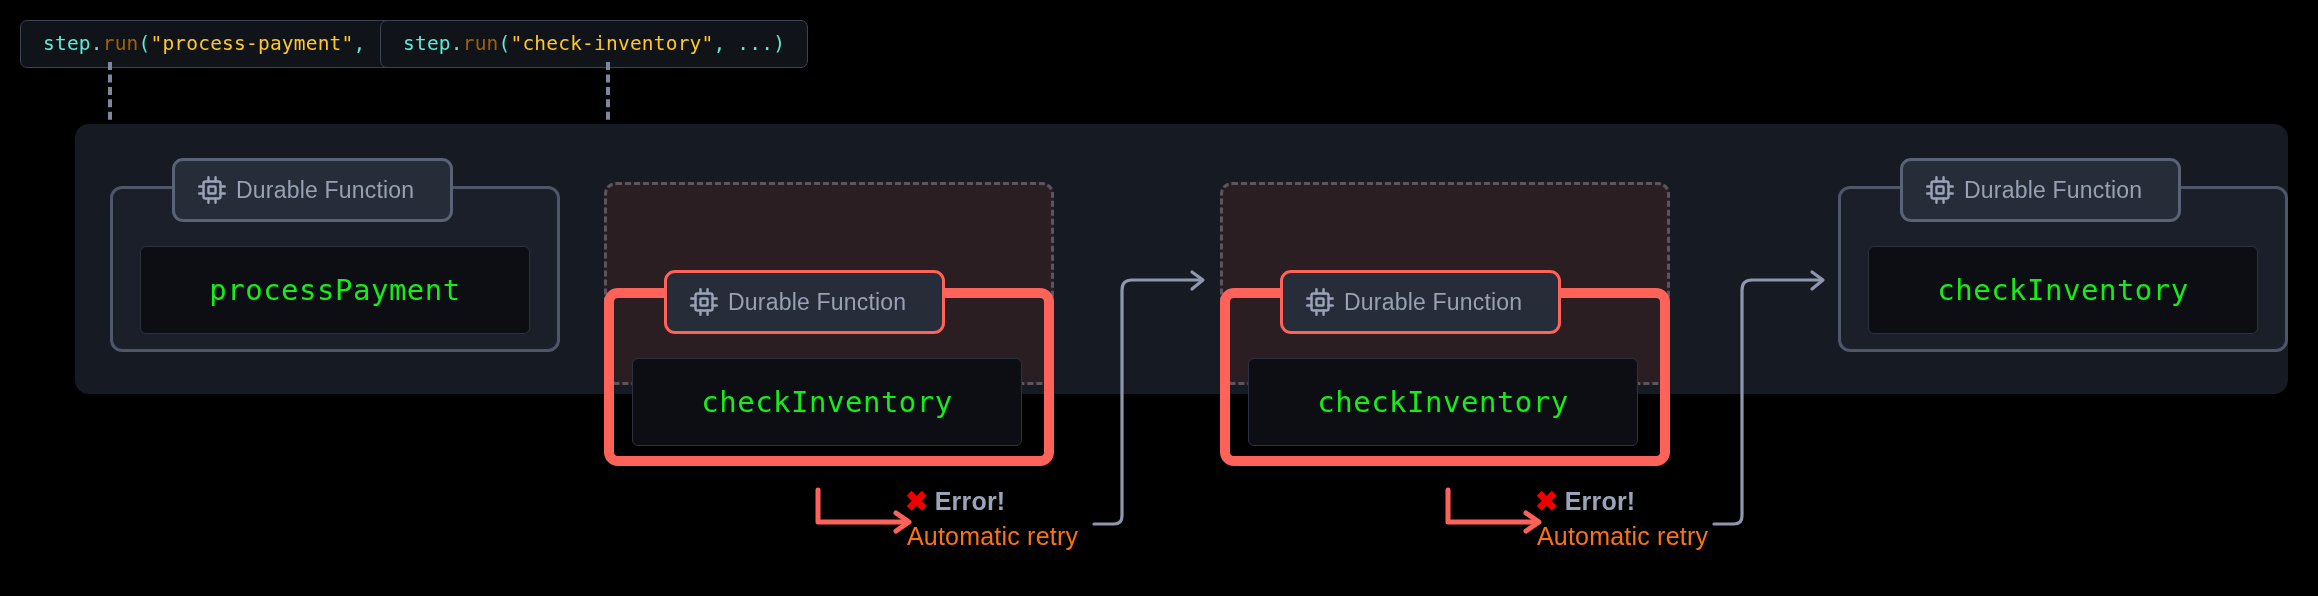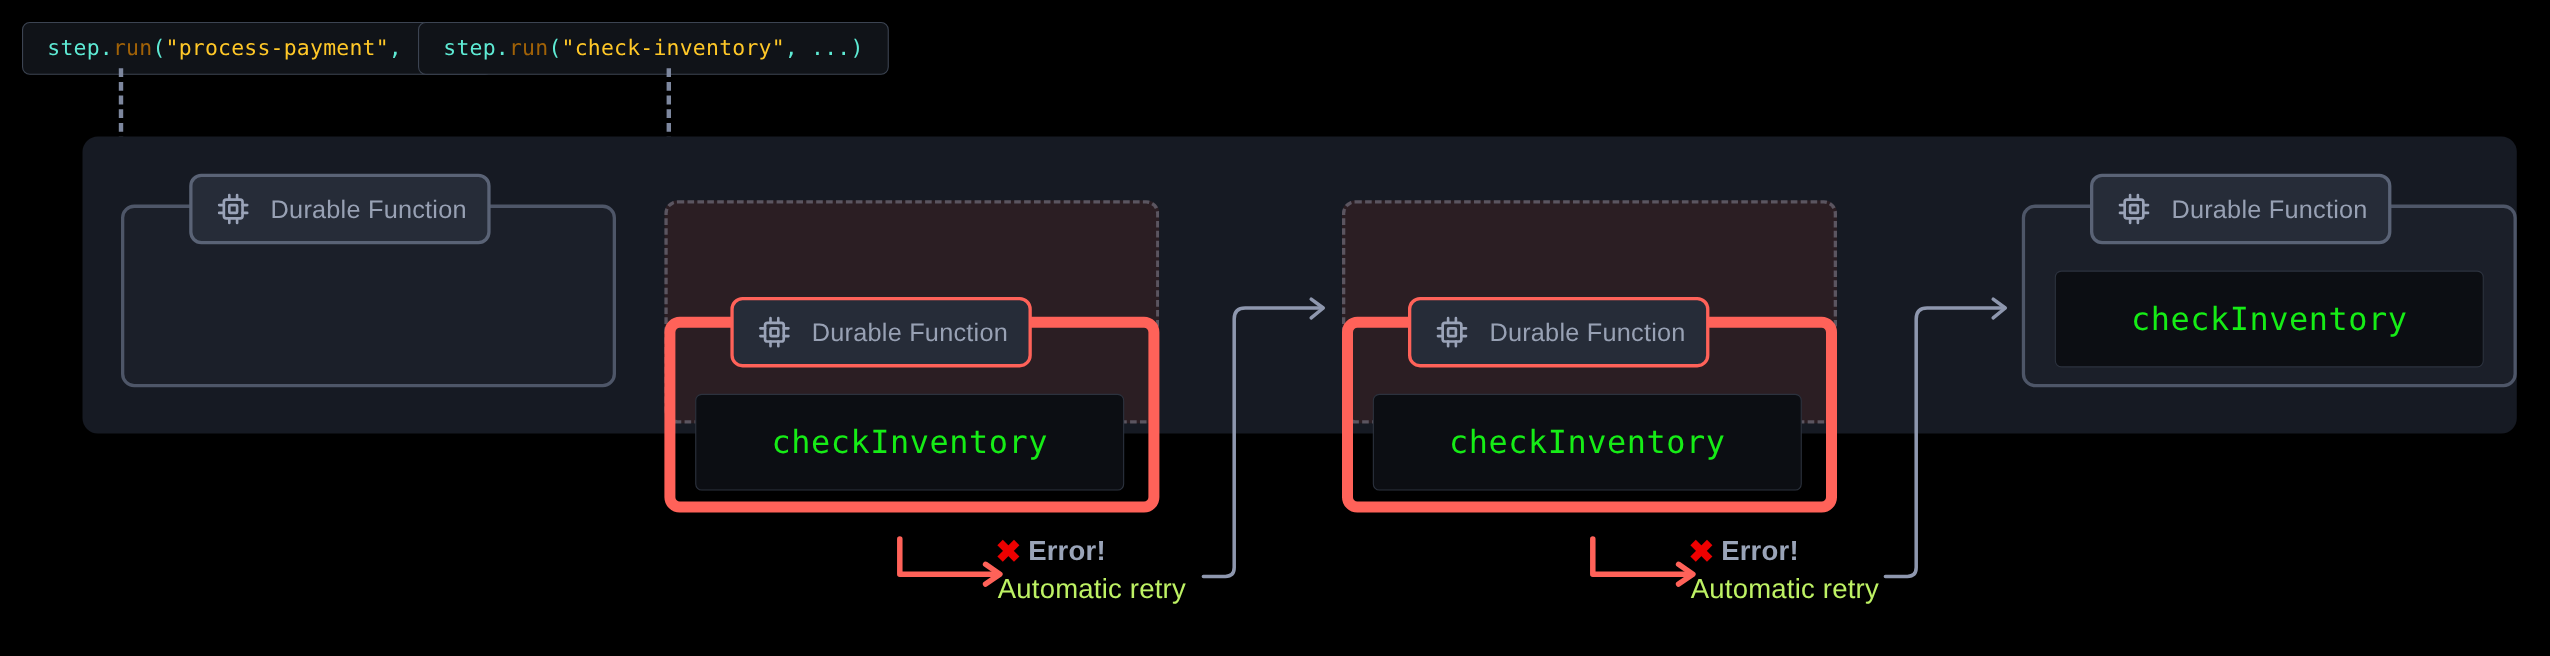--- a/index.html
+++ b/index.html
@@ -79,22 +79,22 @@
     font-size: 29px;
     color: #16ec16;
     letter-spacing: 0.5px;
   }
 
   
   .badge {
     position: absolute;
     display: flex;
     align-items: center;
-    gap: 17px;
-    padding: 12px 19px 12px 20px;
+    gap: 7px;
+    padding: 12px 36px 12px 20px;
     border-radius: 11px;
     background: #262c38;
     border: 3px solid #5a6376;
     white-space: nowrap;
   }
   .badge.err { border-color: #ff6259; background: #262c38; }
   .badge-label {
     color: #98a1b4;
     font-size: 23px;
     letter-spacing: 0.2px;
@@ -117,21 +117,21 @@
 
   
   .err-note { position: absolute; }
   .err-line1 {
     display: flex; align-items: center; gap: 6px;
     font-size: 25px; font-weight: 700; color: #9aa4b8;
     letter-spacing: 0.2px;
   }
   .err-x { color: #ee0000; font-size: 28px; font-weight: 700; line-height: 1; }
   .err-line2 {
-    font-size: 25px; color: #bef264; letter-spacing: 0.2px;
+    font-size: 25px; color: #f97316; letter-spacing: 0.2px;
     margin-top: 6px; padding-left: 2px;
   }
 
   svg.conn { position: absolute; overflow: visible; }
 </style>
 </head>
 <body>
 
 <div id="stage">
 
@@ -143,20 +143,23 @@
 
   <div class="code-chip" style="left:380px; top:20px;">
     <span class="tok-plain">step.</span><span class="tok-fn">run</span><span class="tok-plain">(</span><span class="tok-str">"check-inventory"</span><span class="tok-plain">, ...)</span>
   </div>
   <div class="leader" style="left:606px; top:62px; height:120px;"></div>
   <div class="leader-dot" style="left:596px; top:174px;"></div>
 
   <div id="panel"></div>
 
   <div class="group success" style="left:110px; top:186px; width:450px; height:166px;"></div>
+  <div class="fn-body" style="left:140px; top:246px; width:390px; height:88px;">
+    <span>processPayment</span>
+  </div>
   <div class="badge" style="left:172px; top:158px;">
     <span>
       <svg class="chip-icon" viewBox="0 0 24 24" fill="none" stroke="#9aa3b8" stroke-width="1.7" stroke-linecap="round" stroke-linejoin="round">
         <rect x="6" y="6" width="12" height="12" rx="1.5"></rect>
         <rect x="9.5" y="9.5" width="5" height="5" rx="0.6"></rect>
         <path d="M9.5 3v3M14.5 3v3M9.5 18v3M14.5 18v3M3 9.5h3M3 14.5h3M18 9.5h3M18 14.5h3"></path>
       </svg>
     </span>
     <span class="badge-label">Durable Function</span>
   </div>

